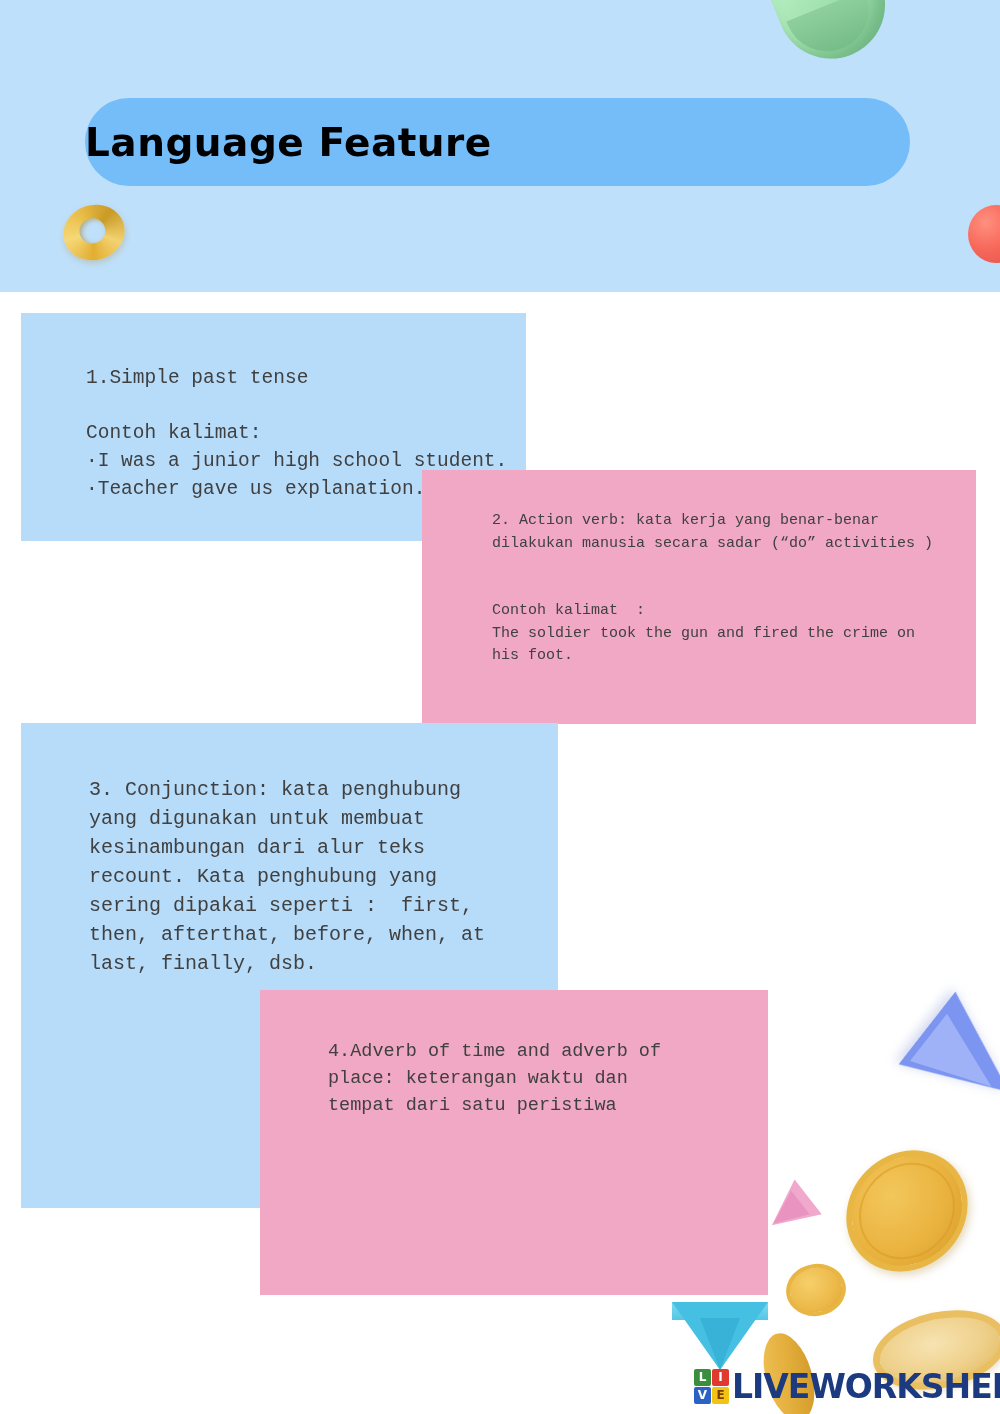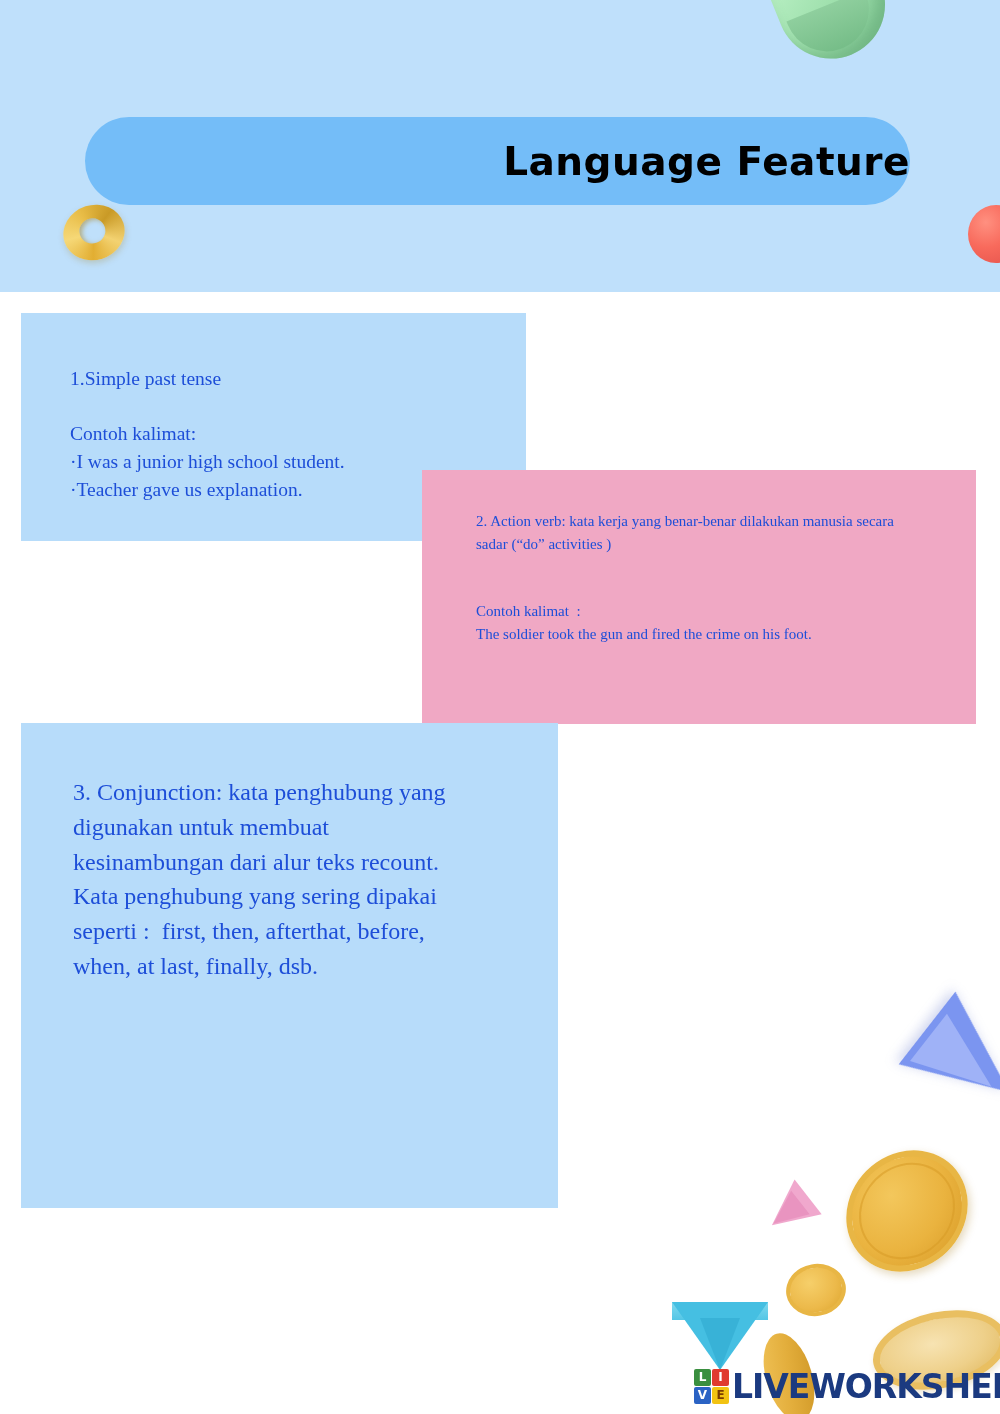--- a/index.html
+++ b/index.html
@@ -31,22 +31,21 @@
   .title-pill {
     position: absolute;
     left: 85px;
     top: 98px;
     width: 825px;
     height: 88px;
     background: #74bdf8;
     border-radius: 44px;
     display: flex;
     align-items: center;
-    justify-content: flex-end;
-    margin-top: 19px;
+    justify-content: flex-start;
   }
   .title-text {
     font-family: "DejaVu Sans", sans-serif;
     font-size: 39px;
     font-weight: bold;
     letter-spacing: 0.5px;
     color: #000000;
     white-space: nowrap;
   }
 
@@ -210,41 +209,42 @@
   }
   .card-blue  { background: #b7dcfa; }
   .card-pink  { background: #f0a8c4; }
 
   .card-1 { left: 21px;  top: 313px;  width: 505px; height: 228px; }
   .card-2 { left: 422px; top: 470px;  width: 554px; height: 254px; }
   .card-3 { left: 21px;  top: 723px;  width: 537px; height: 485px; }
   .card-4 { left: 260px; top: 990px;  width: 508px; height: 305px; }
 
   .card-text {
-    font-family: Liberation Serif, serif;
-    color: #1d4ed8;
+    font-family: Liberation Mono, monospace;
+    color: #404040;
     white-space: pre-wrap;
+    margin-left: 16px;
   }
   .card-1 .card-text {
     position: absolute;
     left: 49px; top: 52px;
     font-size: 19.5px;
     line-height: 1.42;
   }
   .card-2 .card-text {
     position: absolute;
     left: 54px; top: 40px;
     font-size: 15px;
     line-height: 1.50;
     width: 450px;
   }
   .card-3 .card-text {
     position: absolute;
     left: 52px; top: 52px;
-    font-size: 24px;
+    font-size: 20px;
     line-height: 1.45;
     width: 400px;
   }
   .card-4 .card-text {
     position: absolute;
     left: 52px; top: 48px;
     font-size: 18.5px;
     line-height: 1.47;
     width: 360px;
   }
@@ -318,20 +318,23 @@
 
 
 Contoh kalimat  :
 The soldier took the gun and fired the crime on his foot.</div>
   </div>
 
   <div class="card card-blue card-3">
     <div class="card-text">3. Conjunction: kata penghubung yang digunakan untuk membuat kesinambungan dari alur teks recount. Kata penghubung yang sering dipakai seperti :  first, then, afterthat, before, when, at last, finally, dsb.</div>
   </div>
 
+  <div class="card card-pink card-4">
+    <div class="card-text">4.Adverb of time and adverb of place: keterangan waktu dan tempat dari satu peristiwa</div>
+  </div>
 
   <div class="deco deco-cone"></div>
   <div class="deco deco-cone-hl"></div>
   <div class="deco deco-pink-cone"></div>
   <div class="deco deco-pink-cone-2"></div>
   <div class="deco deco-coin-big"></div>
   <div class="deco deco-coin-small"></div>
   <div class="deco deco-diamond-top"></div>
   <div class="deco deco-diamond"></div>
   <div class="deco deco-diamond-facet"></div>

